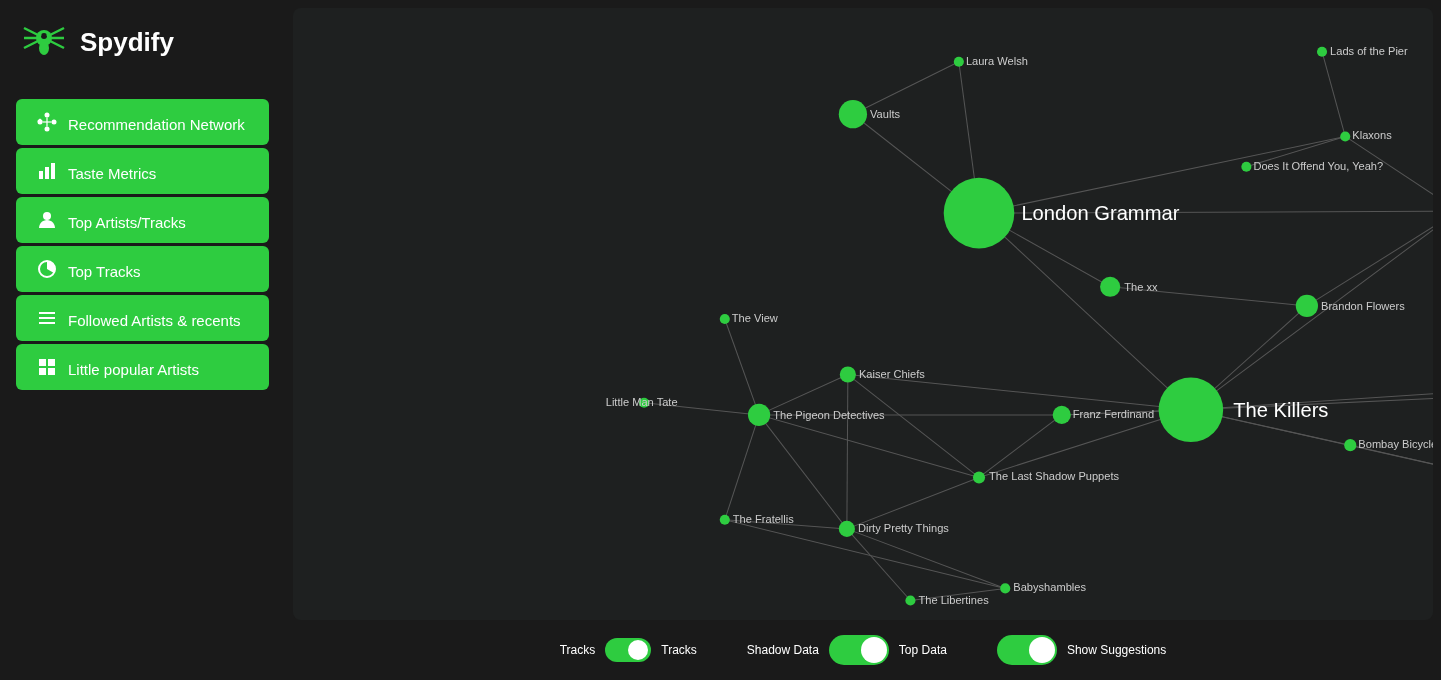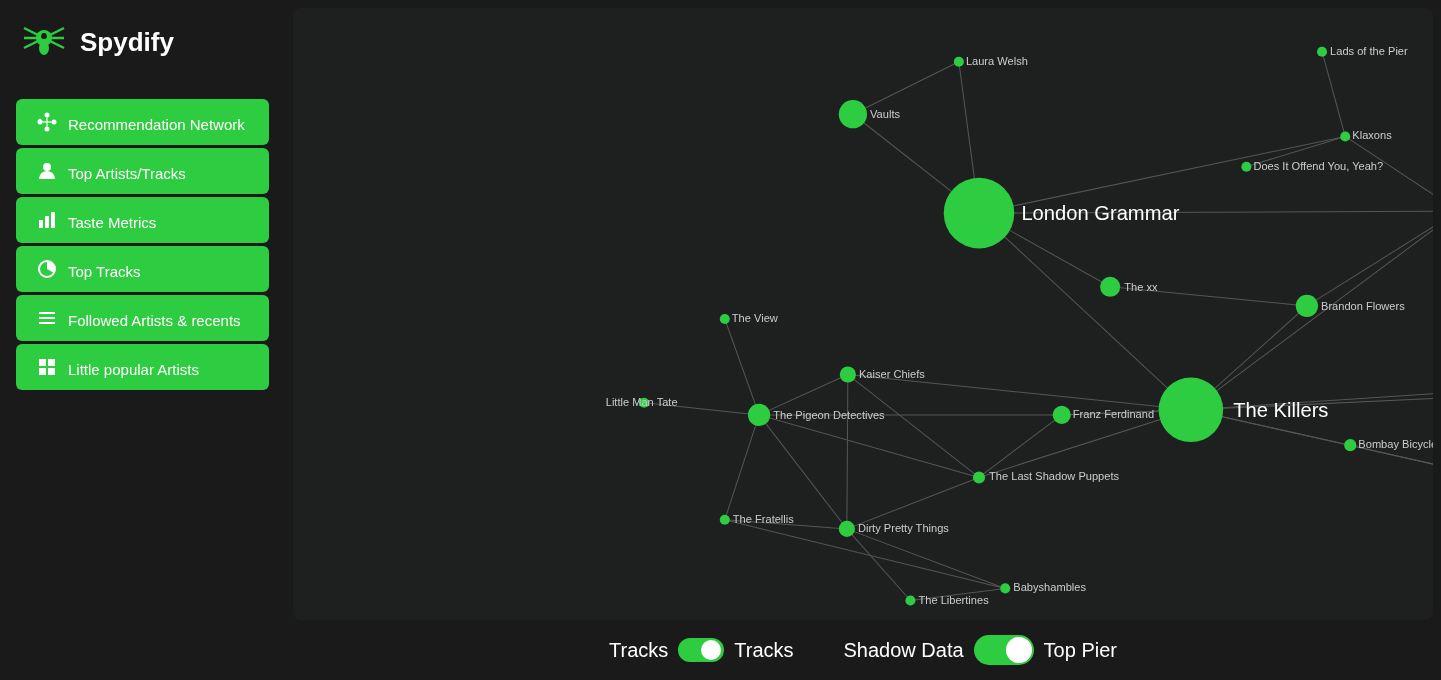--- a/index.html
+++ b/index.html
@@ -93,21 +93,21 @@
       gap: 50px;
       background: #1a1a1a;
       padding: 0 20px;
     }
 
     .toggle-group {
       display: flex;
       align-items: center;
       gap: 10px;
       color: #ffffff;
-      font-size: 20px;
+      font-size: 12px;
       font-weight: 500;
     }
 
     .toggle-switch {
       width: 46px;
       height: 24px;
       background: #2ecc40;
       border-radius: 12px;
       position: relative;
       cursor: pointer;
@@ -203,36 +203,36 @@
           <line x1="10" y1="5.5" x2="10" y2="14.5" stroke="white" stroke-width="1.2"></line>
           <line x1="5.5" y1="10" x2="14.5" y2="10" stroke="white" stroke-width="1.2"></line>
         </svg>
       </span>
       <span>Recommendation Network</span>
     </div>
 
     <div class="nav-item">
       <span class="nav-icon">
         <svg width="20" height="20" viewBox="0 0 20 20" fill="white">
-          <circle cx="10" cy="6" r="4"></circle>
-          <path d="M2 18c0-4.4 3.6-8 8-8s8 3.6 8 8" fill="white"></path>
-        </svg>
-      </span>
-      <span>Top Artists/Tracks</span>
-    </div>
-
-    <div class="nav-item">
-      <span class="nav-icon">
-        <svg width="20" height="20" viewBox="0 0 20 20" fill="white">
           <rect x="2" y="10" width="4" height="8"></rect>
           <rect x="8" y="6" width="4" height="12"></rect>
           <rect x="14" y="2" width="4" height="16"></rect>
         </svg>
       </span>
       <span>Taste Metrics</span>
+    </div>
+
+    <div class="nav-item">
+      <span class="nav-icon">
+        <svg width="20" height="20" viewBox="0 0 20 20" fill="white">
+          <circle cx="10" cy="6" r="4"></circle>
+          <path d="M2 18c0-4.4 3.6-8 8-8s8 3.6 8 8" fill="white"></path>
+        </svg>
+      </span>
+      <span>Top Artists/Tracks</span>
     </div>
 
     <div class="nav-item">
       <span class="nav-icon">
         <svg width="20" height="20" viewBox="0 0 20 20">
           <circle cx="10" cy="10" r="8" fill="none" stroke="white" stroke-width="2"></circle>
           <path d="M10 10 L10 2 A8 8 0 0 1 16.9 14 Z" fill="white"></path>
         </svg>
       </span>
       <span>Top Tracks</span>
@@ -411,17 +411,23 @@
         <div class="knob"></div>
       </div>
       <span>Tracks</span>
     </div>
 
     <div class="toggle-group">
       <span>Shadow Data</span>
       <div class="toggle-switch-wide">
         <div class="knob"></div>
       </div>
-      <span>Top Pier</span>
-    </div>
-
+      <span>Top Data</span>
+    </div>
+
+    <div class="toggle-group">
+      <div class="toggle-switch-wide">
+        <div class="knob"></div>
+      </div>
+      <span>Show Suggestions</span>
+    </div>
   </div>
 </div>
 
 </body></html>

